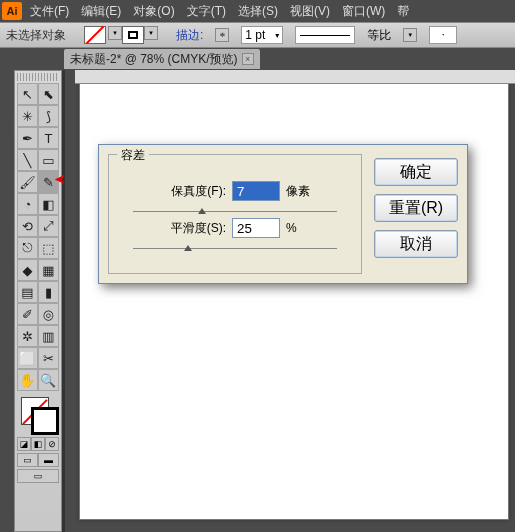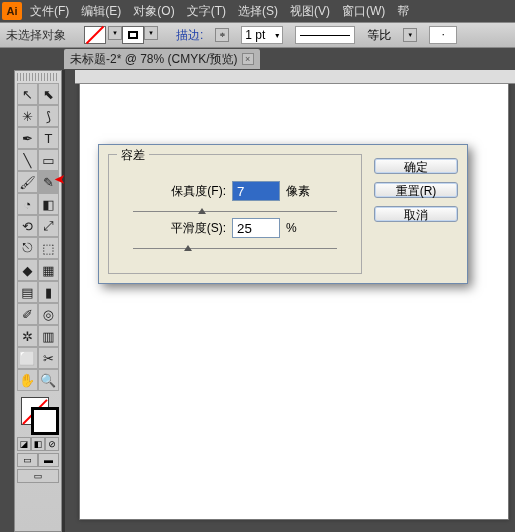--- a/index.html
+++ b/index.html
@@ -49,21 +49,21 @@
 .fieldset{border:1px solid #aaa;padding:26px 14px 18px;position:relative}
 .legend{position:absolute;top:-8px;left:8px;background:#ece9d8;padding:0 4px;font-size:12px}
 .field-row{display:flex;align-items:center;gap:6px;margin-bottom:10px;justify-content:center}
 .field-row label{width:72px;text-align:right}
 .field-input{width:48px;height:20px;border:1px solid #7a96b5;background:#fff;text-align:left;padding:0 4px}
 .field-input.sel{background:#316ac5;color:#fff}
 .unit{width:30px}
 .slider-line{height:1px;background:#888;margin:0 10px 6px;position:relative}
 .slider-mark{position:absolute;top:-3px;left:32%;width:0;height:0;border-left:4px solid transparent;border-right:4px solid transparent;border-bottom:6px solid #555}
 .dlg-right{width:84px;display:flex;flex-direction:column;gap:8px;padding-top:4px}
-.dlg-btn{height:16px;background:linear-gradient(#fdfdfd,#e3e3e3);border:1px solid #8a9bb3;border-radius:3px;font-size:12px;cursor:default;box-shadow:0 0 0 1px #c2d6f0 inset}
+.dlg-btn{height:28px;background:linear-gradient(#fdfdfd,#e3e3e3);border:1px solid #8a9bb3;border-radius:3px;font-size:16px;cursor:default;box-shadow:0 0 0 1px #c2d6f0 inset}
 </style>
 </head>
 <body>
 
 <div class="menubar">
   <div class="ai-logo">Ai</div>
   <span class="menu-item">文件(F)</span>
   <span class="menu-item">编辑(E)</span>
   <span class="menu-item">对象(O)</span>
   <span class="menu-item">文字(T)</span>

